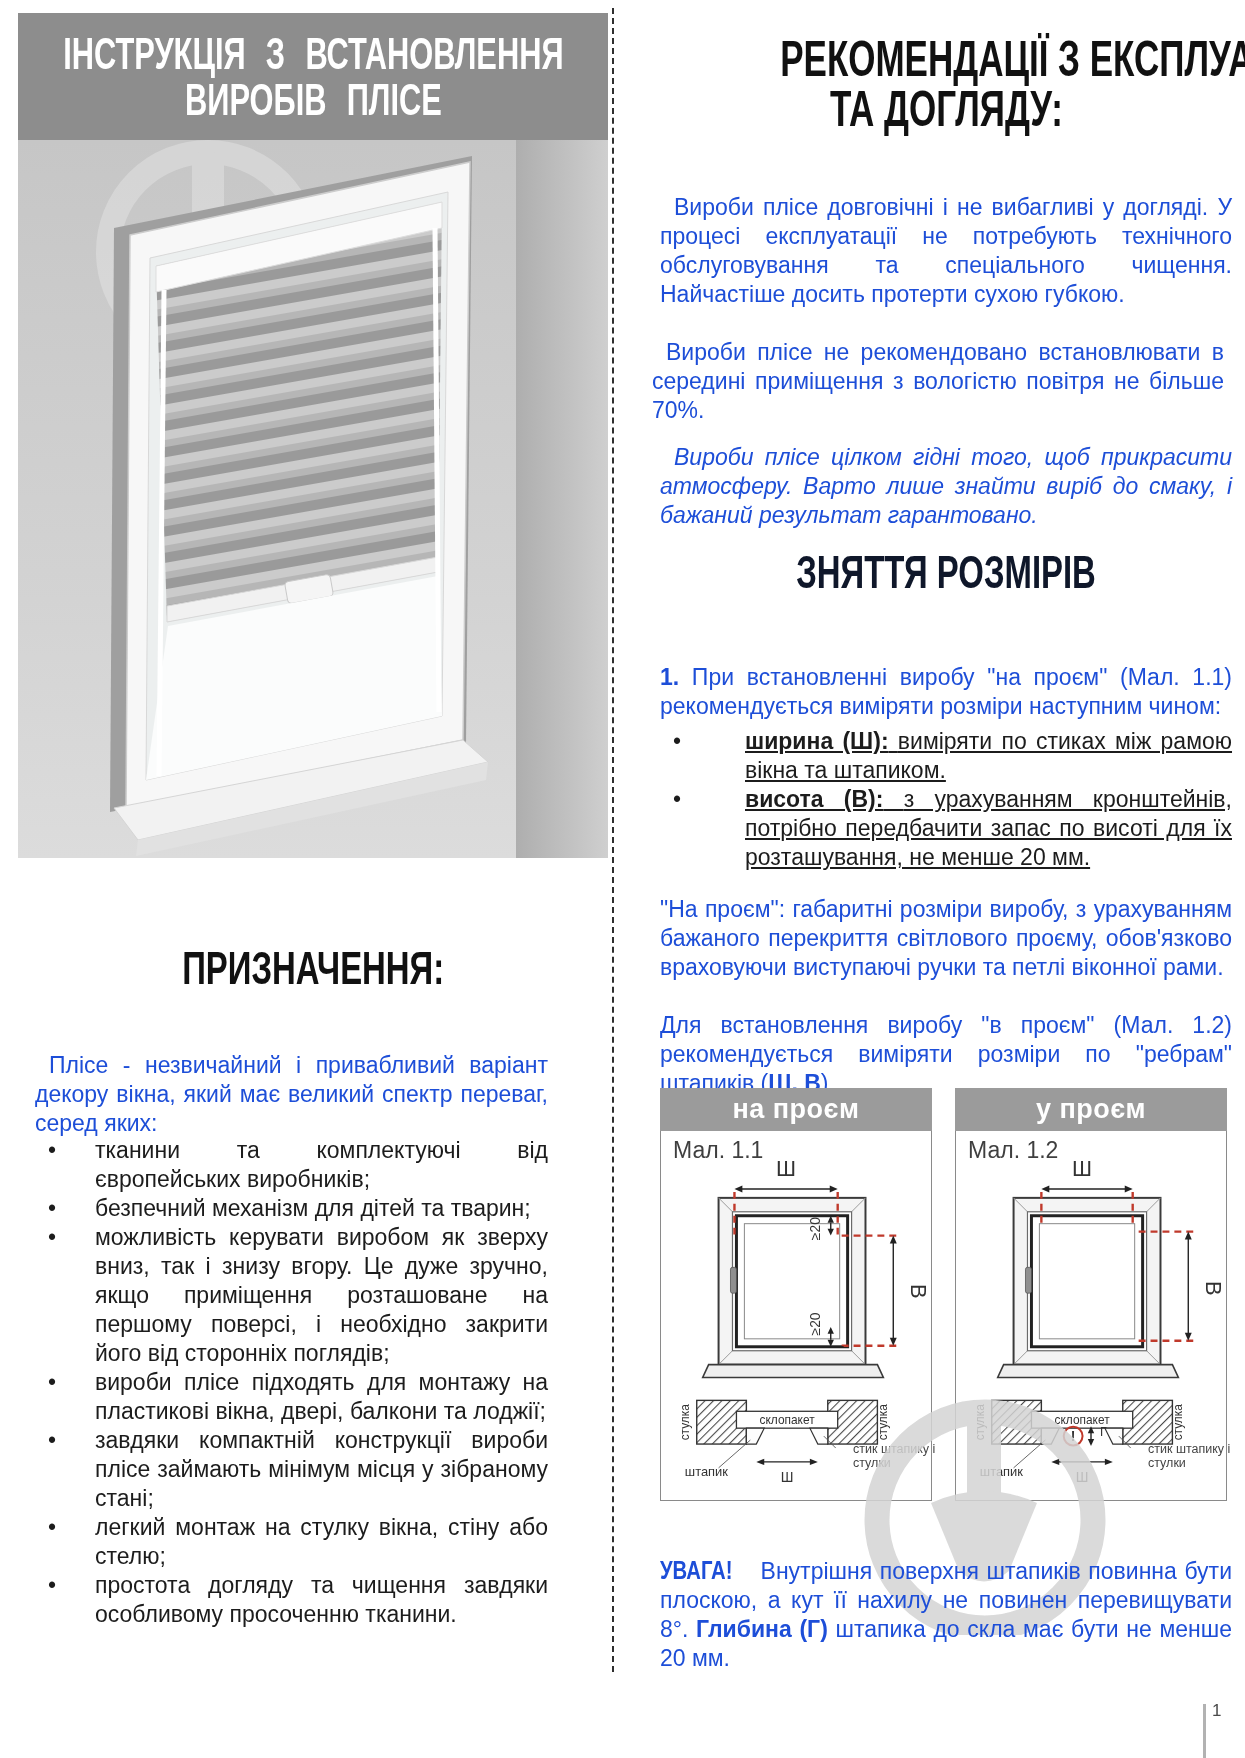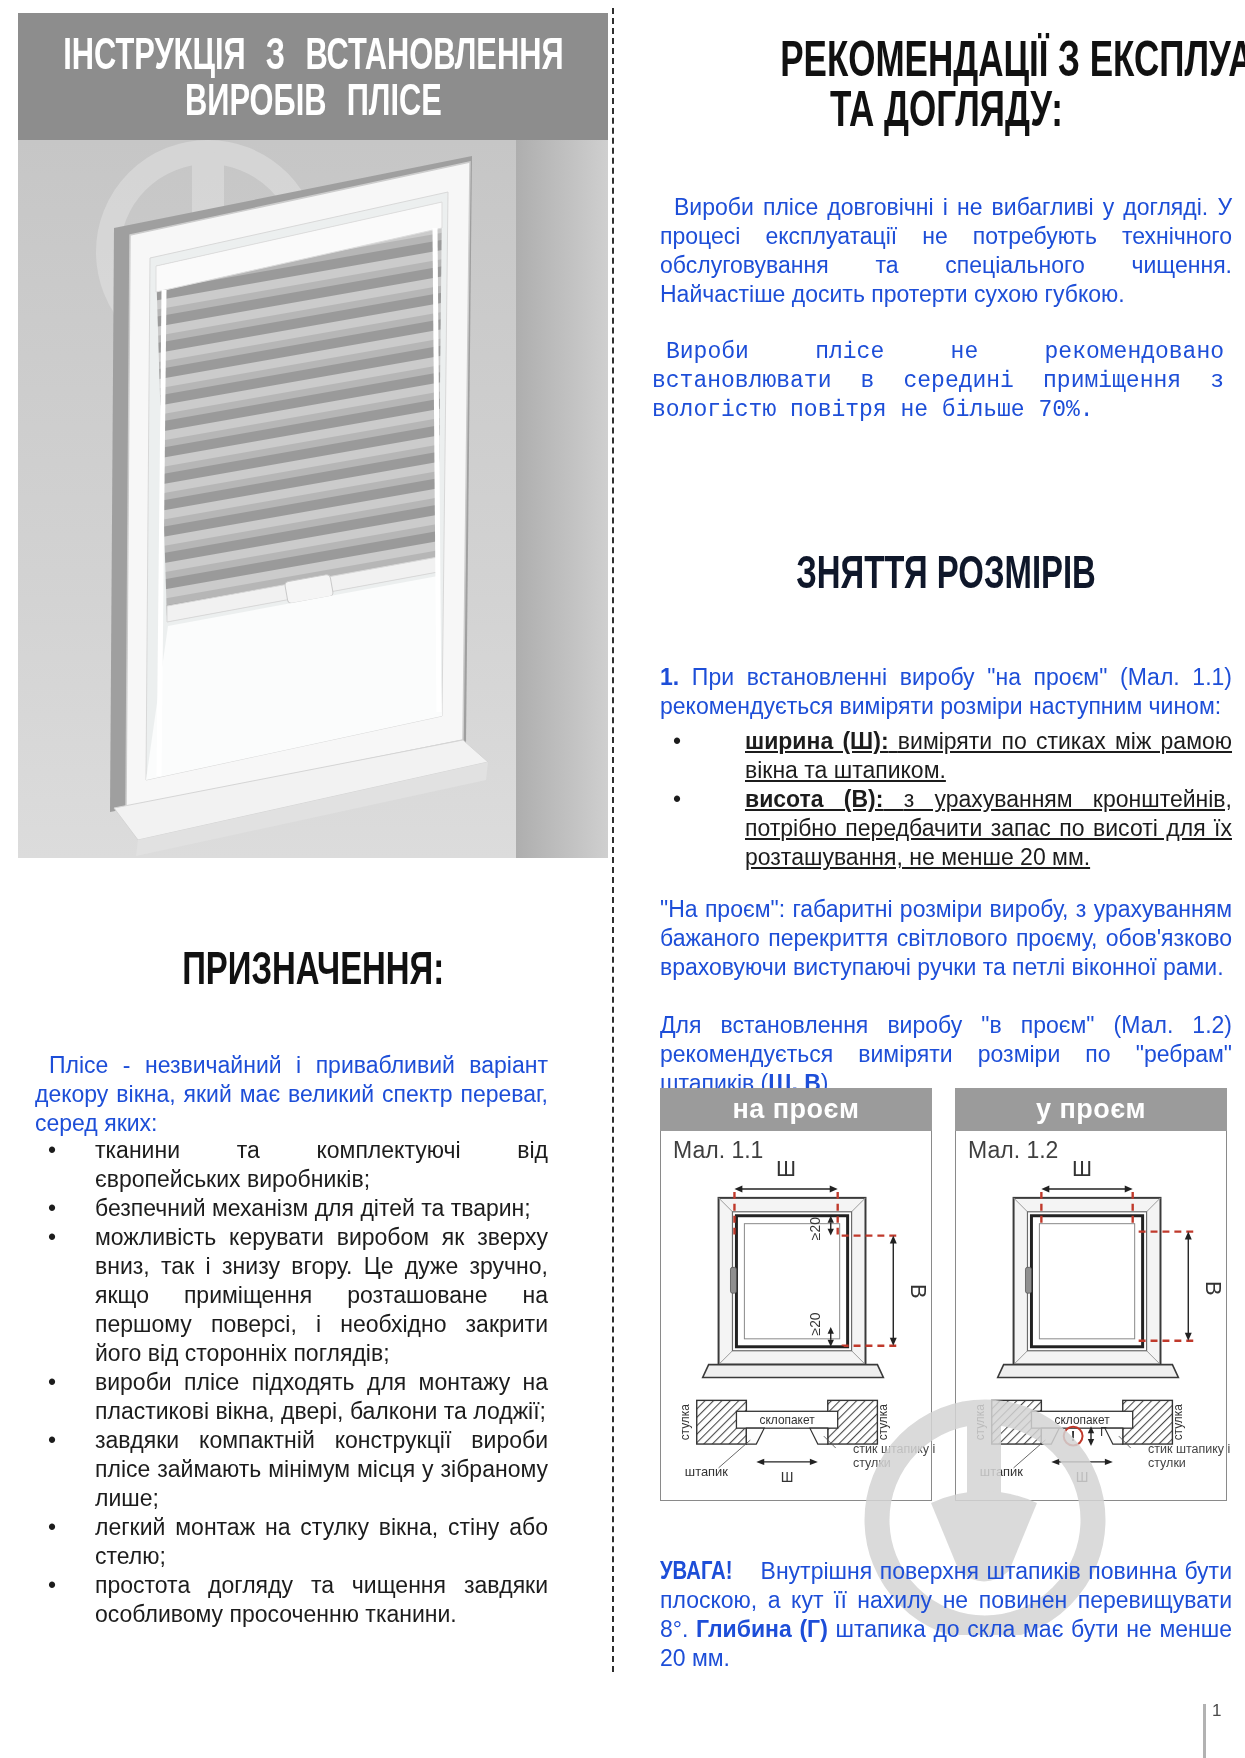--- a/index.html
+++ b/index.html
@@ -24,21 +24,21 @@
   .purpose-list li{position:relative;padding-left:60px;font-size:23px;line-height:29px;text-align:justify;}
   .purpose-list li::before{content:"\2022";position:absolute;left:13px;top:0;font-size:23px;}
 
   
   .divider{position:absolute;left:612px;top:8px;height:1664px;width:0;border-left:2.5px dashed #2e2e2e;}
   .footer-line{position:absolute;left:1203px;top:1704px;width:3px;height:54px;background:#b2b2b2;}
   .page-num{position:absolute;left:1212px;top:1701px;font-size:17px;color:#4a4a4a;}
   .r-title{position:absolute;left:660px;top:34px;width:572px;text-align:center;font-weight:700;
            font-size:50px;line-height:50px;color:#111;white-space:nowrap;}
   .r-p1{position:absolute;left:660px;top:170px;width:572px;}
-  .r-p2{position:absolute;left:652px;top:315px;width:572px;font-family:Liberation Mono, monospace;}
+  .r-p2{position:absolute;left:652px;top:315px;width:572px;}
   .r-p3{position:absolute;left:660px;top:420px;width:572px;font-style:italic;}
   .m-title{position:absolute;left:660px;top:548px;width:572px;text-align:center;font-weight:700;
            font-size:47px;line-height:48px;color:#0f172a;white-space:nowrap;}
   .r-step1{position:absolute;left:660px;top:640px;width:572px;}
   .b{font-weight:700;}
   .m-list{position:absolute;left:660px;top:727px;width:572px;margin:0;padding:0;list-style:none;}
   .m-list li{position:relative;padding-left:85px;font-size:23px;line-height:29px;text-align:justify;text-decoration:underline;}
   .m-list li::before{content:"\2022";position:absolute;left:13px;top:0;font-size:23px;}
   .r-naproem{position:absolute;left:660px;top:872px;width:572px;}
   .r-vproem{position:absolute;left:660px;top:988px;width:572px;}
@@ -115,35 +115,36 @@
     <polygon points="120,700 470,622 468,640 118,716" fill="#e1e1e1"></polygon>
   </svg>
 
   <div class="purpose-title"><span class="cond">ПРИЗНАЧЕННЯ:</span></div>
   <p class="body-par indent purpose-intro">Плісе - незвичайний і привабливий варіант декору вікна, який має великий спектр переваг, серед яких:</p>
   <ul class="purpose-list">
       <li>тканини та комплектуючі від європейських виробників;</li>
       <li>безпечний механізм для дітей та тварин;</li>
       <li>можливість керувати виробом як зверху вниз, так і знизу вгору. Це дуже зручно, якщо приміщення розташоване на першому поверсі, і необхідно закрити його від сторонніх поглядів;</li>
       <li>вироби плісе підходять для монтажу на пластикові вікна, двері, балкони та лоджії;</li>
-      <li>завдяки компактній конструкції вироби плісе займають мінімум місця у зібраному лише;</li>
+      <li>завдяки компактній конструкції вироби плісе займають мінімум місця у зібраному стані;</li>
       <li>легкий монтаж на стулку вікна, стіну або стелю;</li>
       <li>простота догляду та чищення завдяки особливому просоченню тканини.</li>
     </ul>
 
   <div class="divider"></div>
   <div class="footer-line"></div>
   <div class="page-num">1</div>
 
   <div class="r-title">
     <span class="cond">РЕКОМЕНДАЦІЇ З ЕКСПЛУАТАЦІЇ</span><br>
     <span class="cond">ТА ДОГЛЯДУ:</span>
   </div>
   <p class="body-par indent r-p1">Вироби плісе довговічні і не вибагливі у догляді. У процесі експлуатації не потребують технічного обслуговування та спеціального чищення. Найчастіше досить протерти сухою губкою.</p>
   <p class="body-par indent r-p2">Вироби плісе не рекомендовано встановлювати в середині приміщення з вологістю повітря не більше 70%.</p>
+  <p class="body-par indent r-p3">Вироби плісе цілком гідні того, щоб прикрасити атмосферу. Варто лише знайти виріб до смаку, і бажаний результат гарантовано.</p>
 
   <div class="m-title"><span class="cond">ЗНЯТТЯ РОЗМІРІВ</span></div>
   <p class="body-par r-step1"><span class="b">1.</span> <span>При встановленні виробу "на проєм" (Мал. 1.1) рекомендується виміряти розміри наступним чином:</span></p>
   <ul class="m-list">
       <li><span class="b">ширина (Ш):</span> <span>виміряти по стиках між рамою вікна та штапиком.</span></li>
       <li><span class="b">висота (В):</span> <span>з урахуванням кронштейнів, потрібно передбачити запас по висоті для їх розташування, не менше 20 мм.</span></li>
     </ul>
   <p class="body-par r-naproem">"На проєм": габаритні розміри виробу, з урахуванням бажаного перекриття світлового проєму, обов'язково враховуючи виступаючі ручки та петлі віконної рами.</p>
   <p class="body-par r-vproem"><span>Для встановлення виробу "в проєм" (Мал. 1.2) рекомендується виміряти розміри по "ребрам" штапиків (</span><span class="b">Ш, В</span><span>).</span></p>
 

